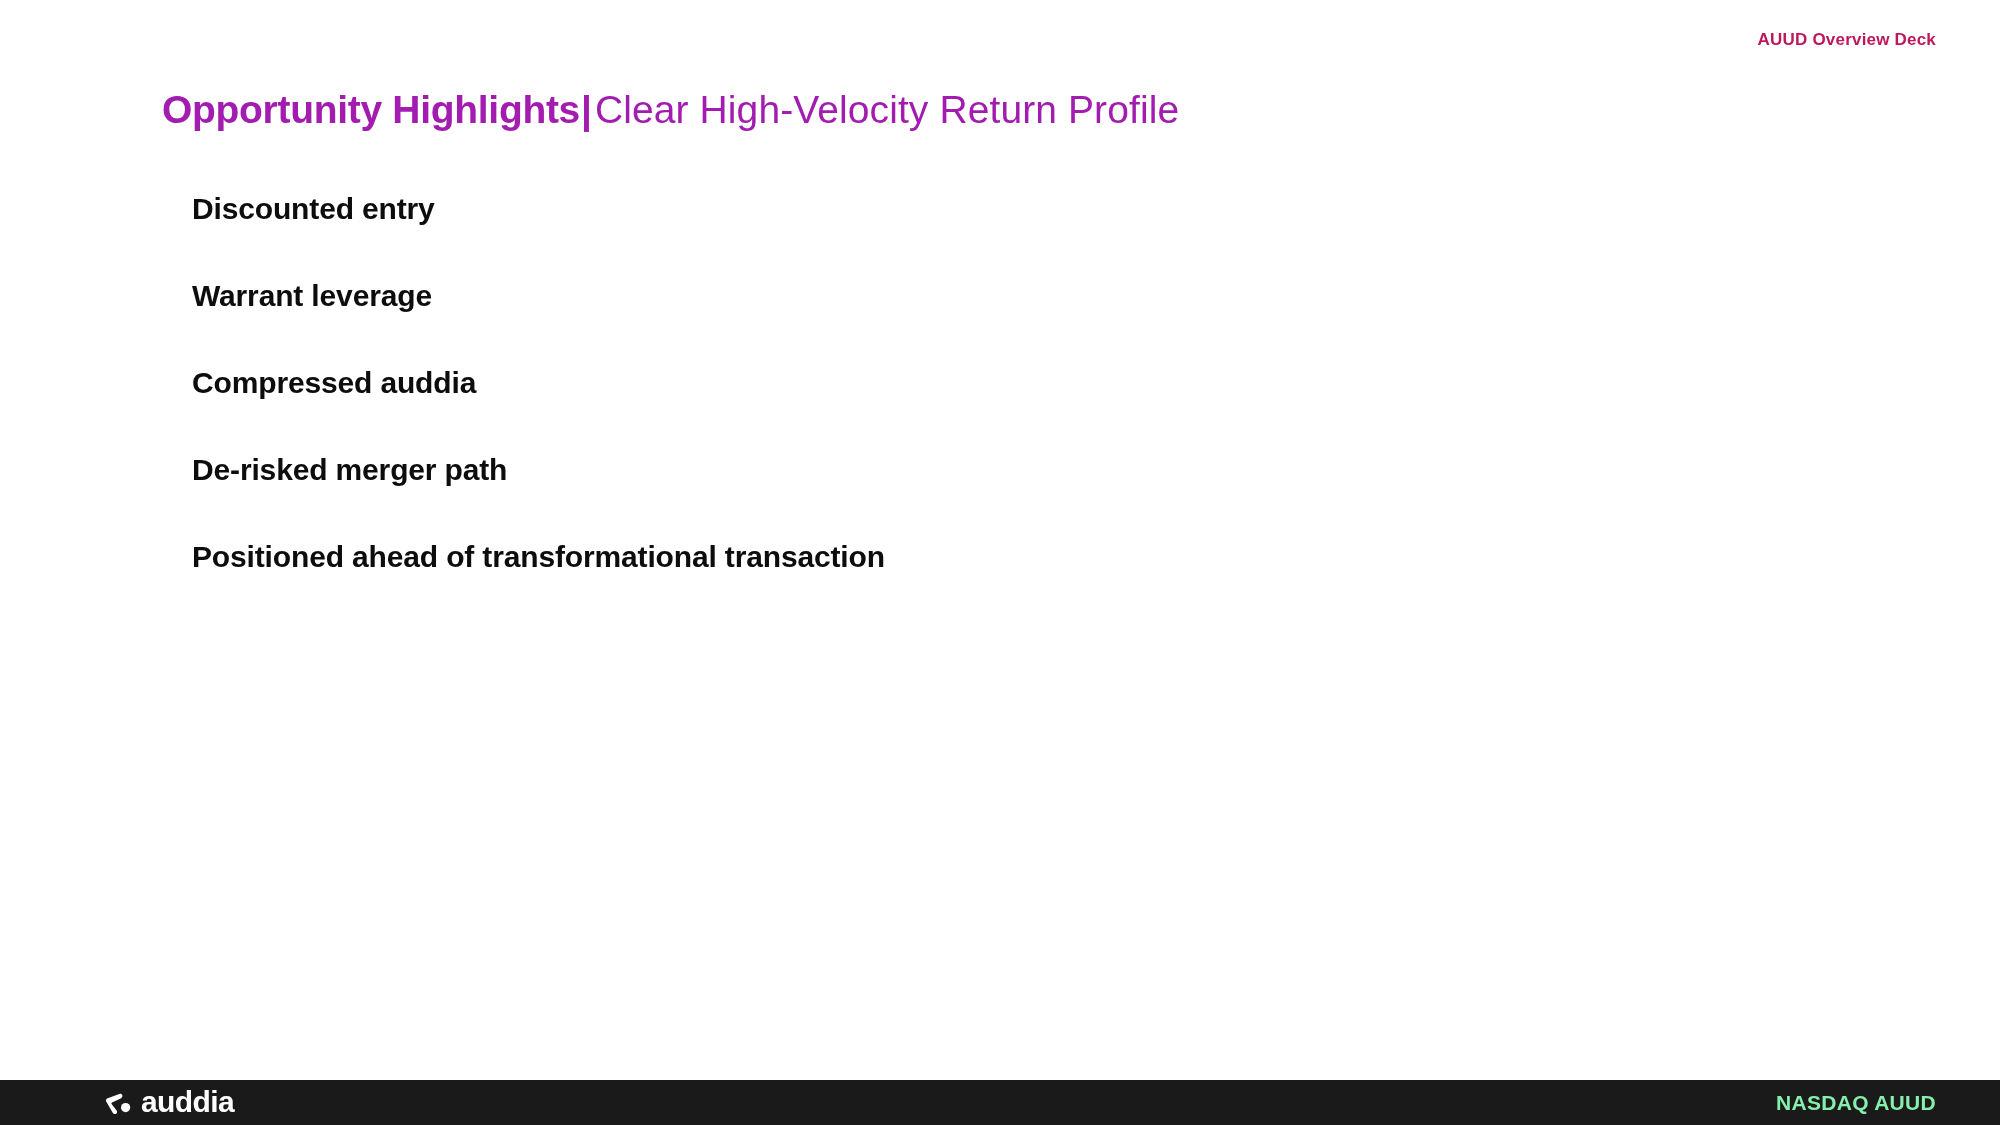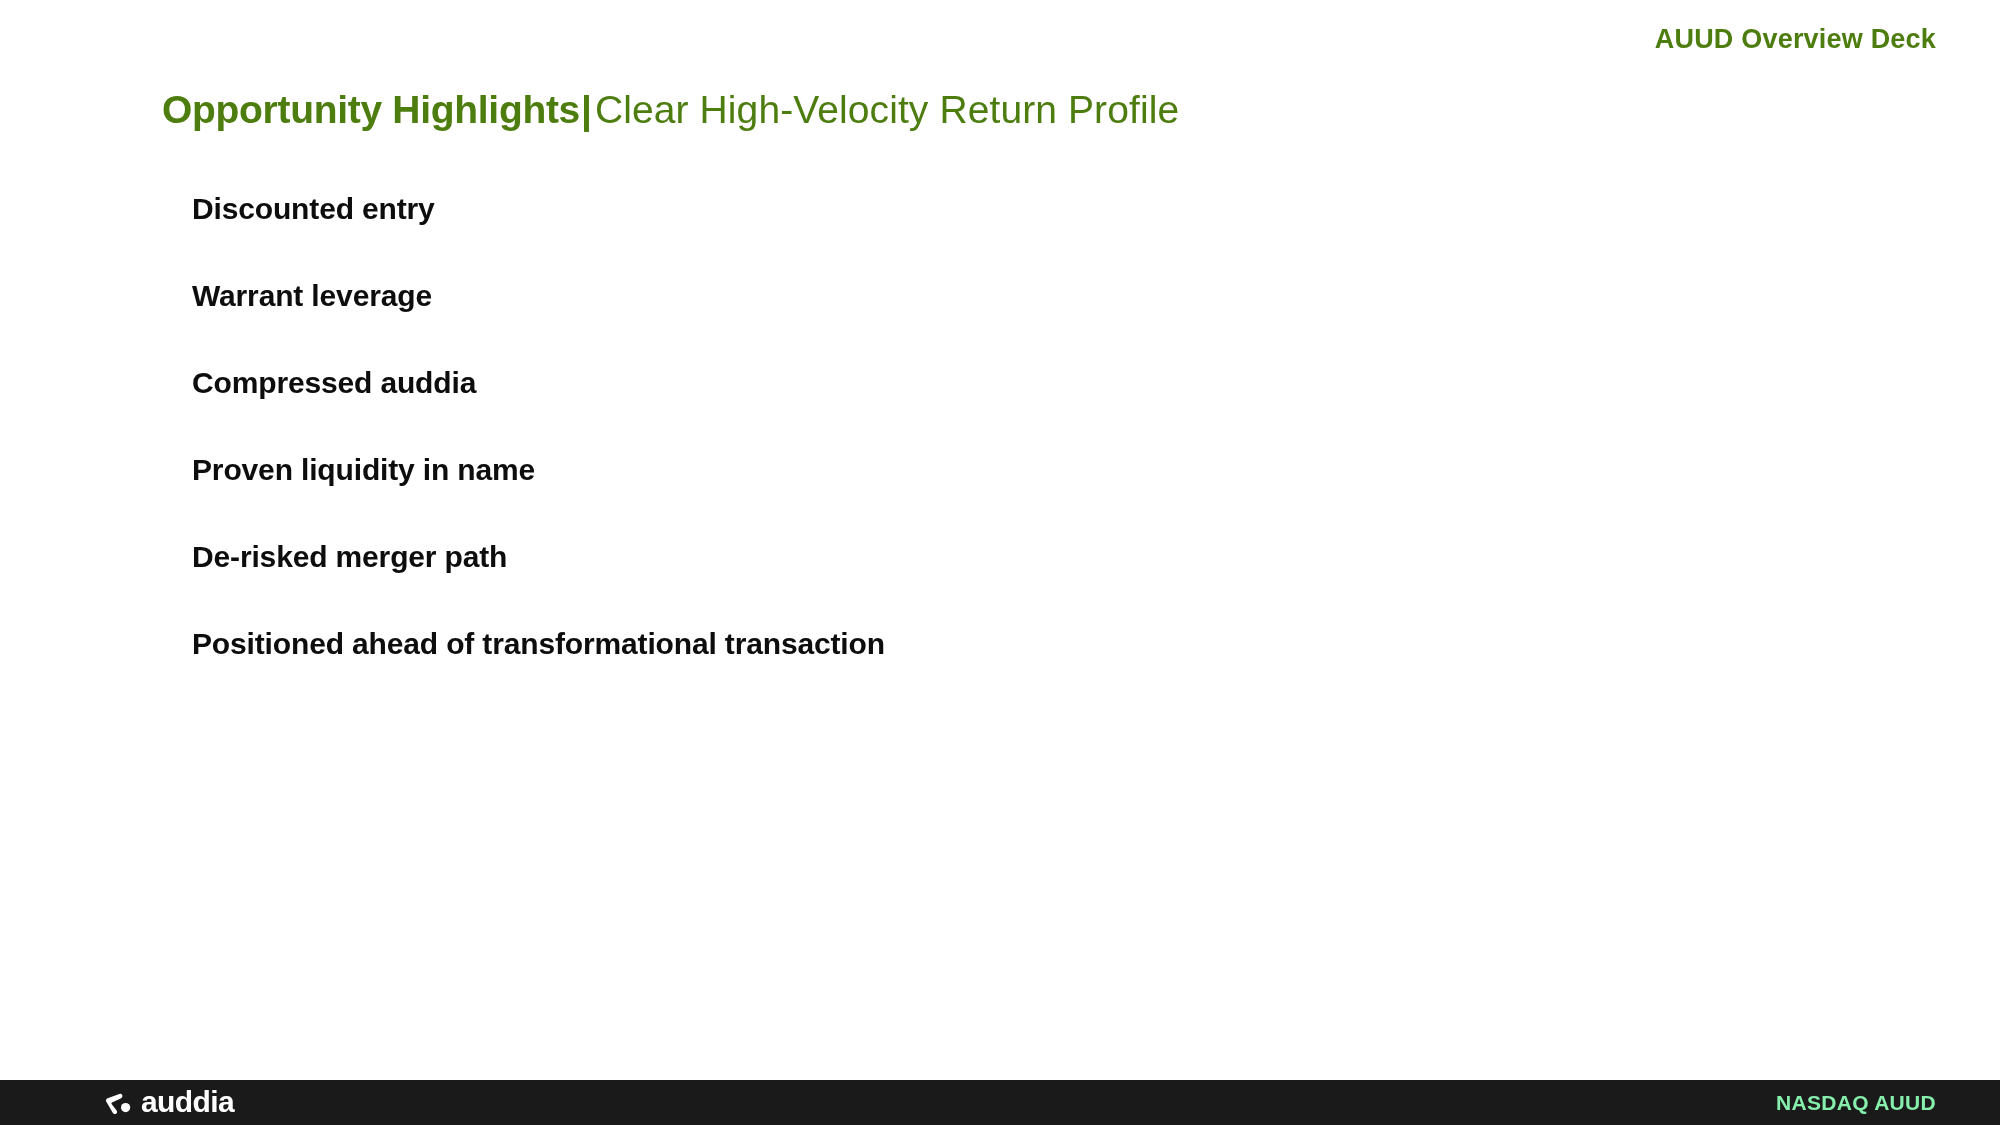--- a/index.html
+++ b/index.html
@@ -16,38 +16,38 @@
     position: relative;
     width: 2000px;
     height: 1125px;
     background: #ffffff;
     overflow: hidden;
   }
 
   
   .deck-label {
     position: absolute;
-    top: 24px;
+    top: 30px;
     right: 64px;
-    font-size: 27px;
+    font-size: 17px;
     font-weight: bold;
     letter-spacing: 0.2px;
-    color: #4d7c0f;
+    color: #be185d;
     white-space: nowrap;
   }
 
   
   .title-row {
     position: absolute;
     left: 162px;
     top: 88px;
     font-size: 39px;
     line-height: 1.15;
     white-space: nowrap;
-    color: #4d7c0f;
+    color: #a21caf;
   }
   .title-strong {
     font-weight: bold;
     letter-spacing: -0.3px;
   }
   .title-sep {
     font-weight: bold;
     padding: 0 3px 0 1px;
   }
   .title-light {
@@ -122,21 +122,20 @@
   <div class="deck-label">AUUD Overview Deck</div>
 
   <div class="title-row">
     <span class="title-strong">Opportunity Highlights</span><span class="title-sep">|</span><span class="title-light">Clear High-Velocity Return Profile</span>
   </div>
 
   <div class="bullets">
     <div class="bullet-item">Discounted entry</div>
     <div class="bullet-item">Warrant leverage</div>
     <div class="bullet-item">Compressed auddia</div>
-    <div class="bullet-item">Proven liquidity in name</div>
     <div class="bullet-item">De-risked merger path</div>
     <div class="bullet-item">Positioned ahead of transformational transaction</div>
   </div>
 
   <div class="footer">
     <div class="brand">
       <svg class="brand-mark" viewBox="0 0 30 22">
         <path d="M14.6 2.2 C15.9 1.2 17.6 1.6 18.2 3.0 C18.8 4.4 18.0 5.9 16.7 6.5 L8.0 10.6 C7.4 10.9 7.2 11.6 7.6 12.1 L12.6 18.6 C13.5 19.8 13.1 21.4 11.8 21.9 C10.6 22.4 9.3 21.9 8.7 20.8 L2.2 9.6 C1.6 8.5 1.9 7.1 3.0 6.4 Z" fill="#ffffff"></path>
         <circle cx="21.6" cy="15.6" r="4.6" fill="#ffffff"></circle>
       </svg>

